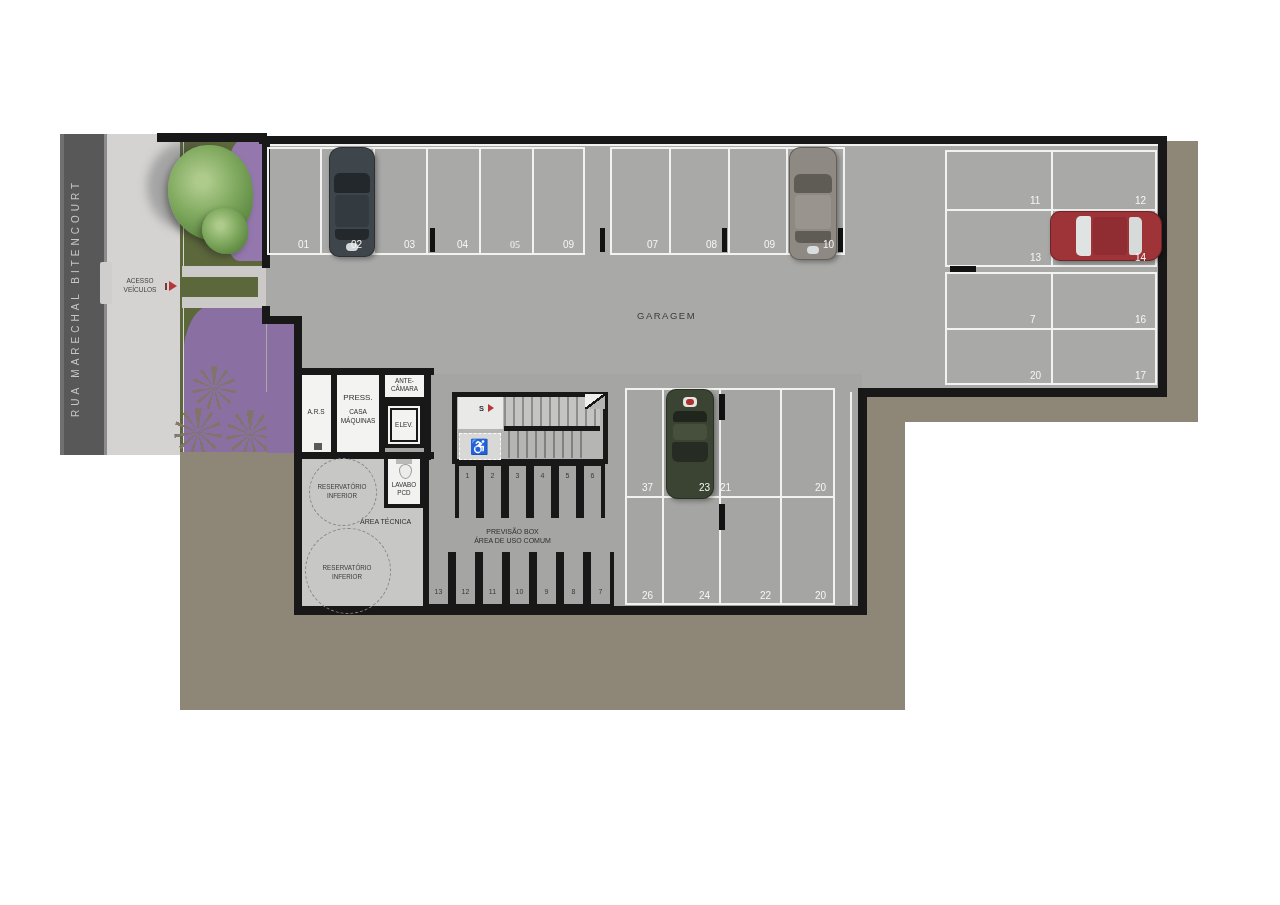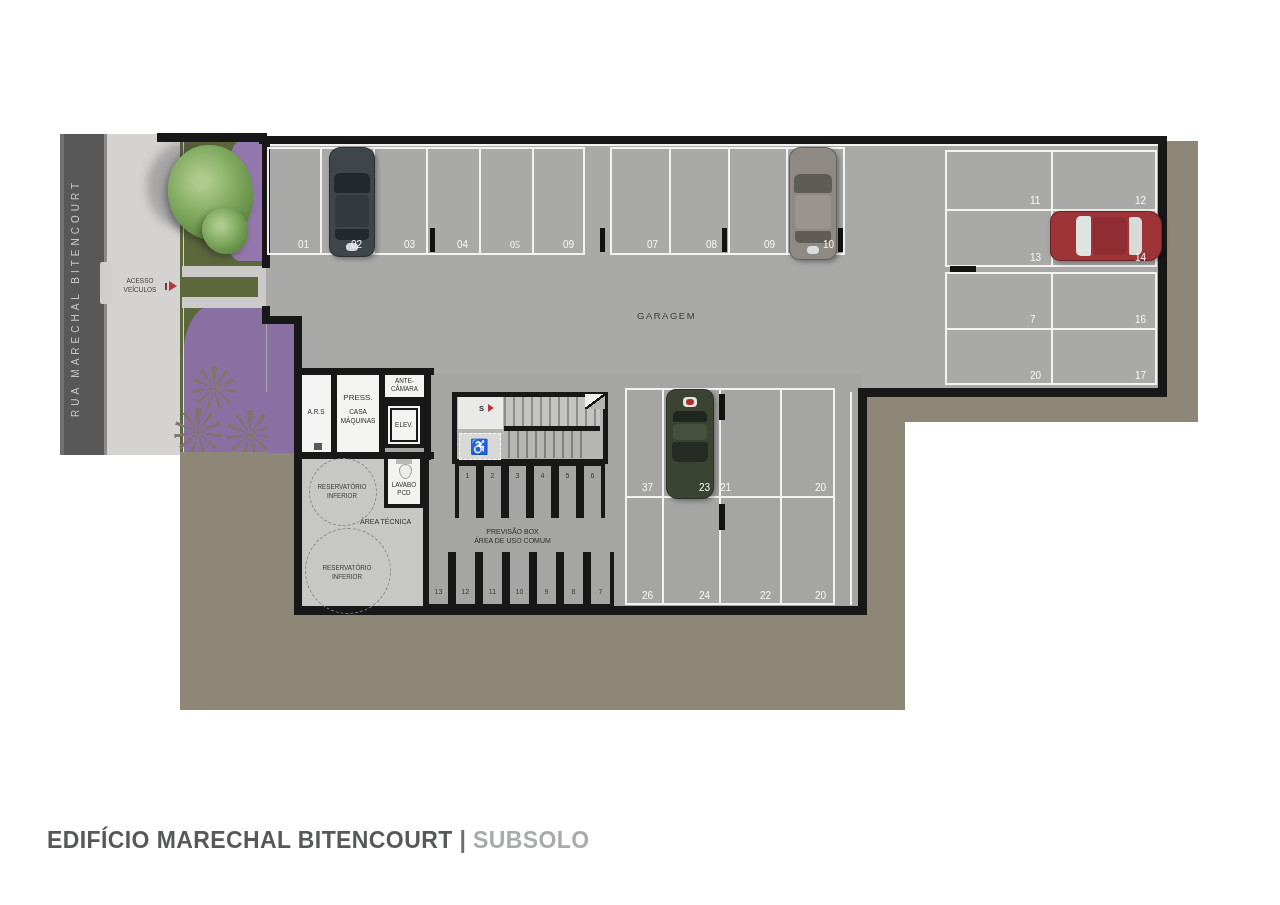--- a/index.html
+++ b/index.html
@@ -265,19 +265,14 @@
   <div class="num" style="left:699px;top:483px;">23</div>
   <div class="num" style="left:720px;top:483px;">21</div>
   <div class="num" style="left:815px;top:483px;">20</div>
   <div class="num" style="left:642px;top:591px;">26</div>
   <div class="num" style="left:699px;top:591px;">24</div>
   <div class="num" style="left:760px;top:591px;">22</div>
   <div class="num" style="left:815px;top:591px;">20</div>
 
   <div class="lbl" style="left:637px;top:310px;font-size:9.5px;letter-spacing:1.5px;color:#3a3a3a;">GARAGEM</div>
 
-  <div class="abs" style="left:47px;top:827px;font-size:23px;font-weight:bold;letter-spacing:.4px;white-space:nowrap;">
-    <span style="color:#57585a;">EDIFÍCIO MARECHAL BITENCOURT</span>
-    <span style="color:#57585a;"> </span><span style="color:#6d6e70;">|</span>
-    <span style="color:#a8aaac;">SUBSOLO</span>
-  </div>
 
 </div>
 
 </body></html>

